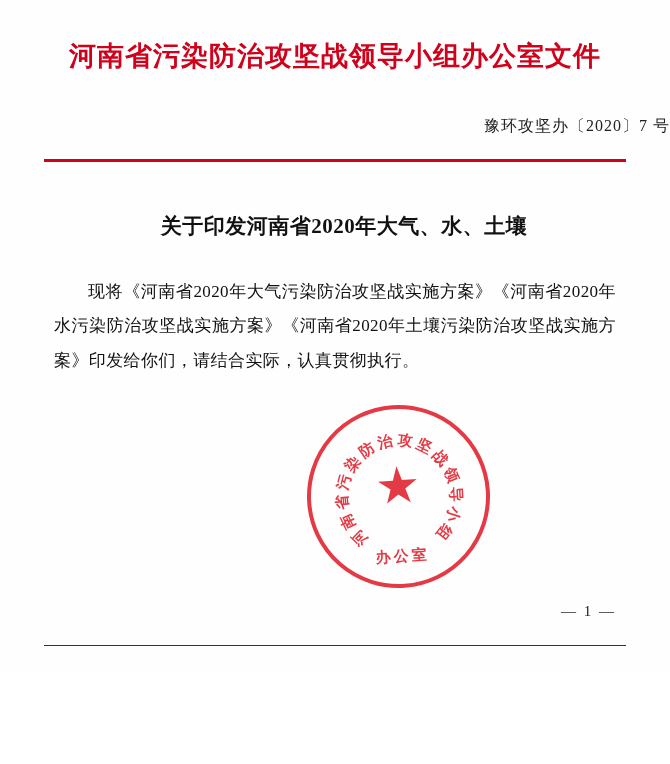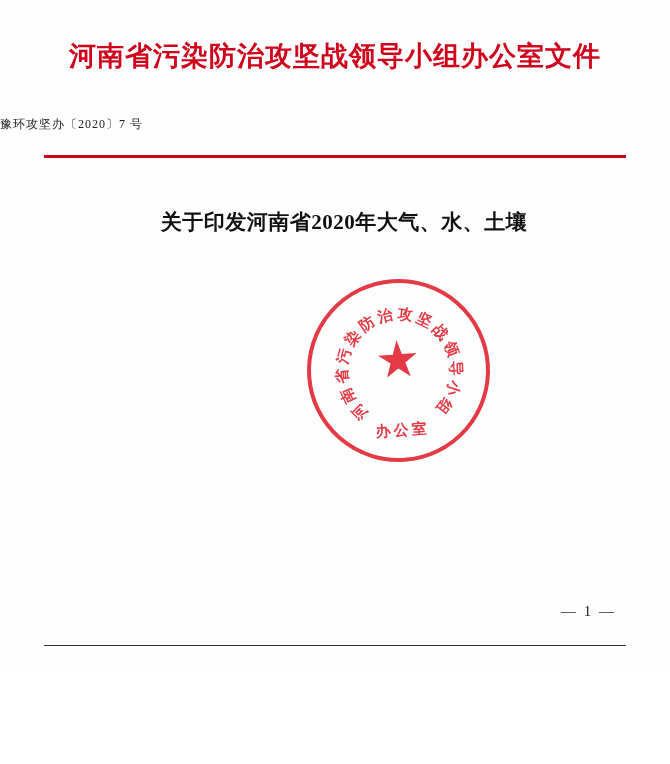--- a/index.html
+++ b/index.html
@@ -32,23 +32,23 @@
     color: #d0011b;
     font-weight: bold;
     font-size: 27px;
     letter-spacing: 1px;
     line-height: 1.25;
     font-family: "Liberation Serif", "DejaVu Serif", serif;
     white-space: nowrap;
   }
 
   .doc-number {
-    text-align: left;
+    text-align: right;
     margin-top: 42px;
-    font-size: 12px;
+    font-size: 16px;
     color: #222;
     letter-spacing: 1px;
   }
 
   .red-rule {
     margin: 22px 44px 0 44px;
     height: 3px;
     background: #d0011b;
   }
 
@@ -168,20 +168,21 @@
 
   <div class="doc-number">豫环攻坚办〔2020〕7 号</div>
 
   <div class="red-rule"></div>
 
   <div class="subject">
     <div>关于印发河南省2020年大气、水、土壤</div>
   </div>
 
   <div class="body-text">
+    <p class="indent">现将《河南省2020年大气污染防治攻坚战实施方案》《河南省2020年水污染防治攻坚战实施方案》《河南省2020年土壤污染防治攻坚战实施方案》印发给你们，请结合实际，认真贯彻执行。</p>
   </div>
 
   <div class="sign-area">
     <div class="seal">
       <div class="seal-inner-text">
           <span class="seal-char" style="transform: rotate(-132deg) translate(-0.5em, -66px);">河</span>
           <span class="seal-char" style="transform: rotate(-111.692deg) translate(-0.5em, -66px);">南</span>
           <span class="seal-char" style="transform: rotate(-91.3846deg) translate(-0.5em, -66px);">省</span>
           <span class="seal-char" style="transform: rotate(-71.0769deg) translate(-0.5em, -66px);">污</span>
           <span class="seal-char" style="transform: rotate(-50.7692deg) translate(-0.5em, -66px);">染</span>

